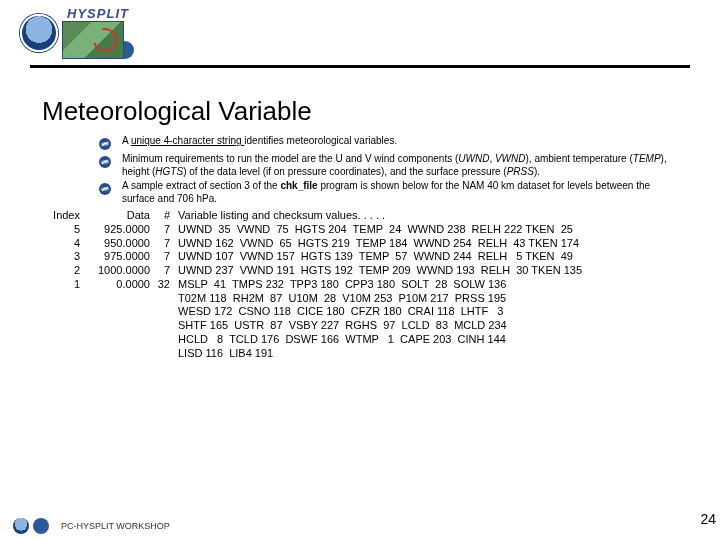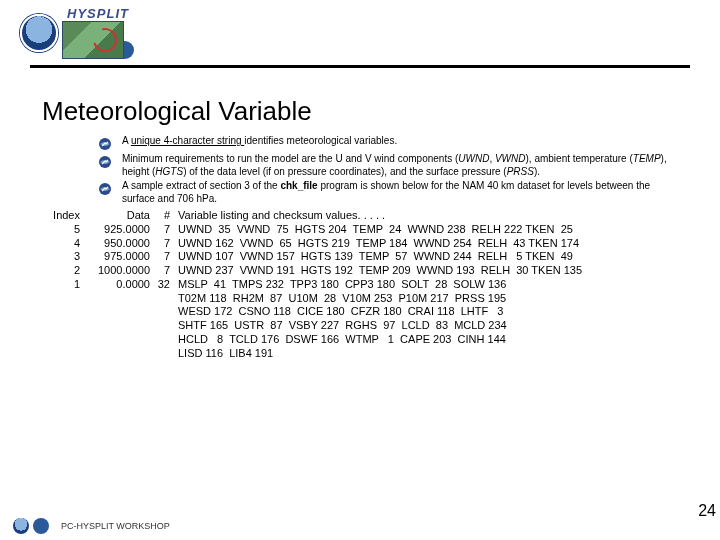--- a/index.html
+++ b/index.html
@@ -143,22 +143,22 @@
     background: radial-gradient(circle at 50% 40%, #8cb4e0 0 50%, #1a3e7a 50% 100%);
     margin-right: 4px;
   }
   .footer .mini-logo.arl {
     background: #2a5a9a;
   }
   .footer-text { margin-left: 8px; color: #333; }
   .page-num {
     position: absolute;
     right: 4px;
-    bottom: 20px;
-    font-size: 16px;
+    bottom: 13px;
+    font-size: 14px;
   }
 </style>
 </head>
 <body>
 
 <div class="header">
   <div class="logo-block">
     <div class="noaa-circle"></div>
     <div class="hysplit-col">
       <div class="hysplit-label">HYSPLIT</div>

